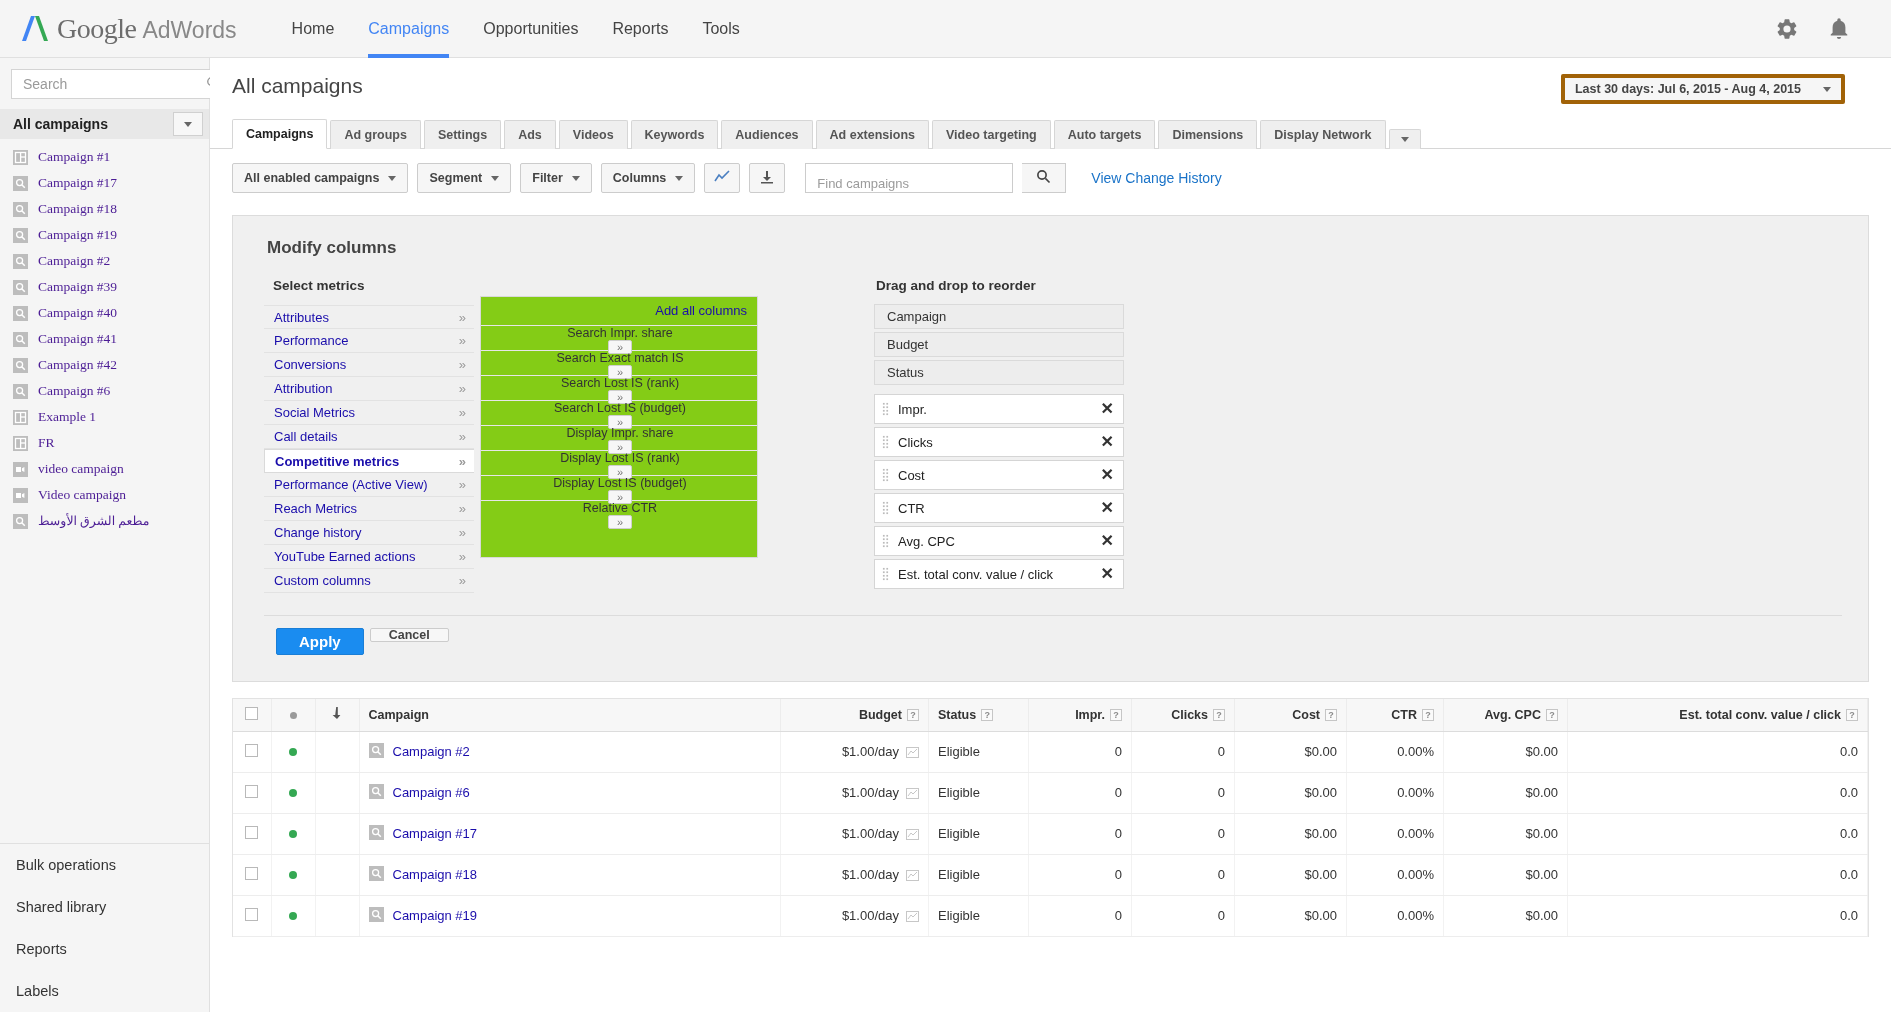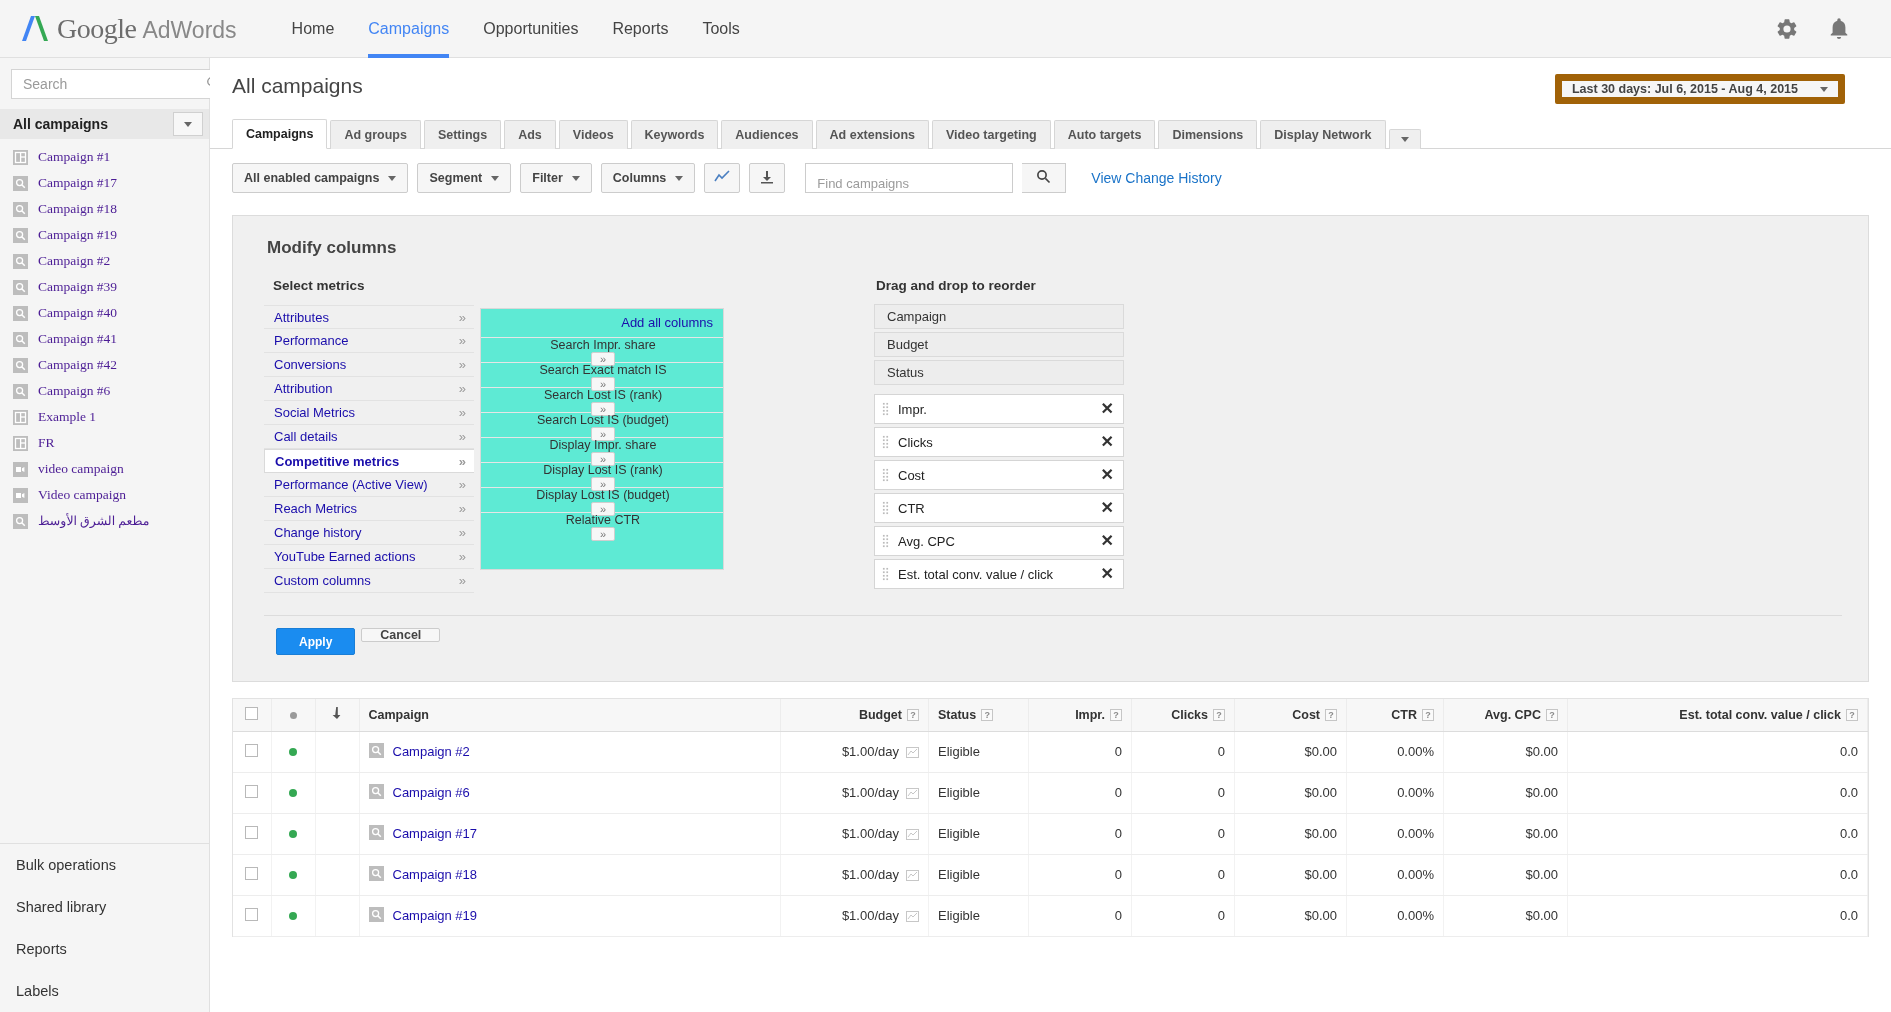--- a/index.html
+++ b/index.html
@@ -68,21 +68,21 @@
   .sb-bottom { position:absolute; bottom:0; left:0; right:0; border-top:1px solid #e0e0e0; }
   .sb-bottom .sbl {
     padding:13px 16px; font-size:14.5px; color:#333; cursor:pointer;
   }
 
   
   .main { flex:1; background:#fff; position:relative; overflow:hidden; }
   .main-head { padding:16px 22px 0 22px; display:flex; align-items:flex-start; }
   .page-title { font-size:21px; color:#444; font-weight:normal; margin:0; }
   .daterange {
-    margin-left:auto; margin-right:24px; background:#f6f6f6; border:7px solid #a16207;
+    margin-left:auto; margin-right:24px; background:#f6f6f6; border:4px solid #a16207;
     height:30px; display:flex; align-items:center; padding:0 10px; gap:22px;
     font-size:12.5px; font-weight:bold; color:#444; cursor:pointer; border-radius:2px;
   }
 
   
   .tabs { display:flex; align-items:flex-end; padding:14px 22px 0 22px; border-bottom:1px solid #d6d6d6; gap:3px; }
   .tab {
     background:#efefef; border:1px solid #d6d6d6; border-bottom:none;
     padding:7px 13px; font-size:12.5px; font-weight:bold; color:#555;
     border-radius:2px 2px 0 0; cursor:pointer; position:relative; top:1px;
@@ -123,21 +123,21 @@
   .catlist { width:210px; }
   .cat {
     display:flex; align-items:center; justify-content:space-between;
     height:24px; padding:0 8px 0 10px; border-bottom:1px solid #e2e2e2;
     font-size:13px; color:#1a0dab; cursor:pointer;
   }
   .cat:first-child { border-top:1px solid #e2e2e2; }
   .cat.selected { background:#fff; font-weight:bold; border:1px solid #dadada; border-right:none; }
   .cat .chev { color:#9a9a9a; font-size:13px; }
   .metricbox {
-    position:absolute; left:216px; top:30px; width:244px; background:#5eead4;
+    position:absolute; left:216px; top:18px; width:278px; background:#84cc16;
     border:1px solid #d9d9d9; min-height:262px;
   }
   .addall { text-align:right; padding:6px 10px 7px 0; font-size:13px; }
   .addall a { color:#1a0dab; text-decoration:none; cursor:pointer; }
   .metric {
     display:flex; align-items:center; justify-content:space-between;
     border-top:1px solid #e6e6e6; height:25px; padding:0 7px 0 9px;
     font-size:12.5px; font-weight:normal; color:#333;flex-direction:column;
   }
   .chevbtn {
@@ -165,21 +165,21 @@
   }
   .reo .x { margin-left:auto; font-size:16px; font-weight:bold; color:#333; cursor:pointer; line-height:1; }
   .mc-divider { border-top:1px solid #dcdcdc; margin:22px 0 0 0; }
   .saverow { display:flex; align-items:center; gap:8px; margin:14px 0 0 12px; }
   .cb { width:13px; height:13px; border:1px solid #b4b4b4; background:#fff; cursor:pointer; }
   .saverow .lb { font-size:13.5px; color:#333; }
   .actions { display:flex; gap:6px; margin:12px 0 0 12px; }
   .apply-btn {
     background:#1a8cf0; color:#fff; border:1px solid #1a7ed6; border-radius:2px;
     height:27px; padding:0 22px; display:flex; align-items:center;
-    font-size:12px; font-weight:bold; cursor:pointer;
+    font-size:15px; font-weight:bold; cursor:pointer;
   }
   .cancel-btn {
     background:#f7f7f7; color:#444; border:1px solid #ccc; border-radius:2px;
     height:14px; padding:0 18px; display:flex; align-items:center;
     font-size:12.5px; font-weight:bold; cursor:pointer;
   }
 
   
   .tablewrap { margin:16px 22px 0 22px; border:1px solid #e2e2e2; border-bottom:none; }
   table.dt { width:100%; border-collapse:collapse; }

